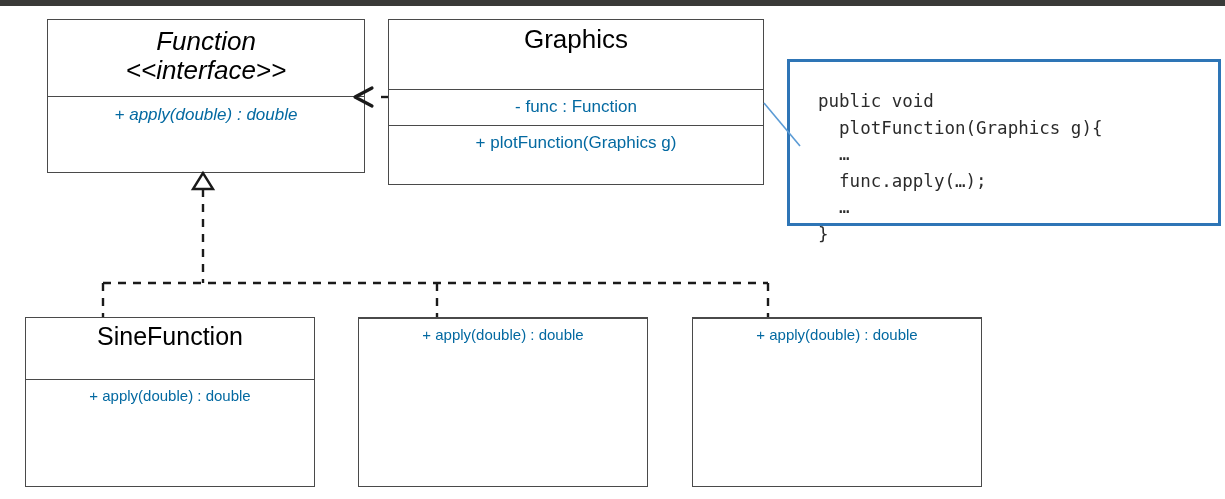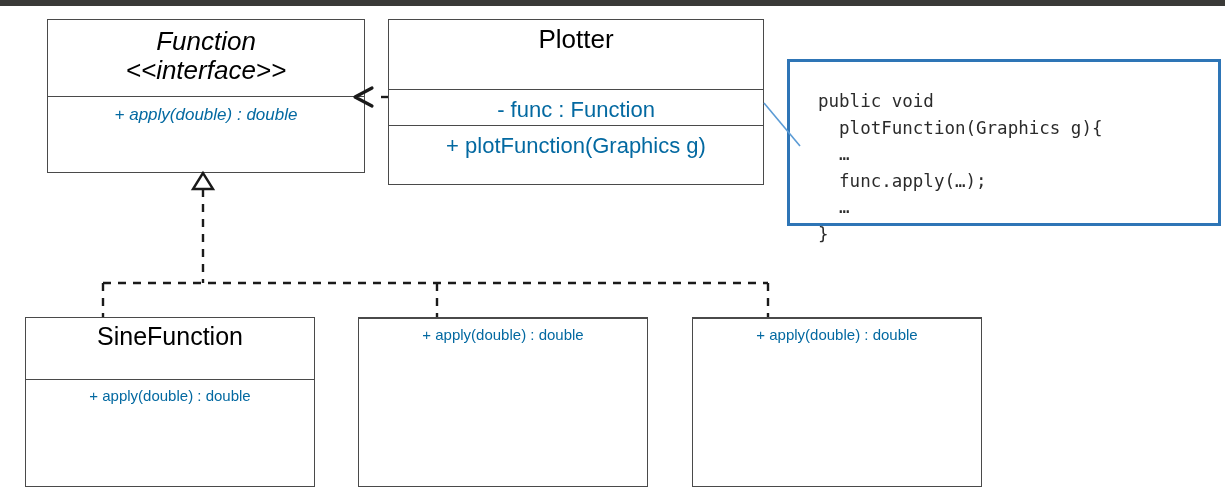--- a/index.html
+++ b/index.html
@@ -73,21 +73,21 @@
   #fn-head { height: 76px; }
   #fn-ops  { height: 76px; }
 
   
   #box-plotter { left: 388px; top: 19px; width: 376px; height: 166px; }
   #box-plotter .uml-title {
     font-size: 26px;
     padding-top: 5px;
   }
   #box-plotter .uml-member {
-    font-size: 22px;
+    font-size: 17px;
     padding-top: 7px;
   }
   #pl-head { height: 69px; }
   #pl-attrs { height: 36px; }
   #pl-ops  { height: 59px; justify-content: flex-end; }
 
   
   .box-sub { top: 317px; height: 170px; }
   .box-sub .uml-title {
     font-size: 25px;
@@ -145,21 +145,21 @@
     <div class="uml-compartment" id="fn-head">
       <div class="uml-title"><span>Function</span><br><span>&lt;&lt;interface&gt;&gt;</span></div>
     </div>
     <div class="uml-compartment divider-top" id="fn-ops">
       <div class="uml-member">+ apply(double) : double</div>
     </div>
   </div>
 
   <div class="uml-box" id="box-plotter">
     <div class="uml-compartment" id="pl-head">
-      <div class="uml-title">Plotter</div>
+      <div class="uml-title">Graphics</div>
     </div>
     <div class="uml-compartment divider-top" id="pl-attrs">
       <div class="uml-member">- func : Function</div>
     </div>
     <div class="uml-compartment divider-top" id="pl-ops">
       <div class="uml-member">+ plotFunction(Graphics g)</div>
     </div>
   </div>
 
   <div class="uml-box box-sub" id="box-sine">

